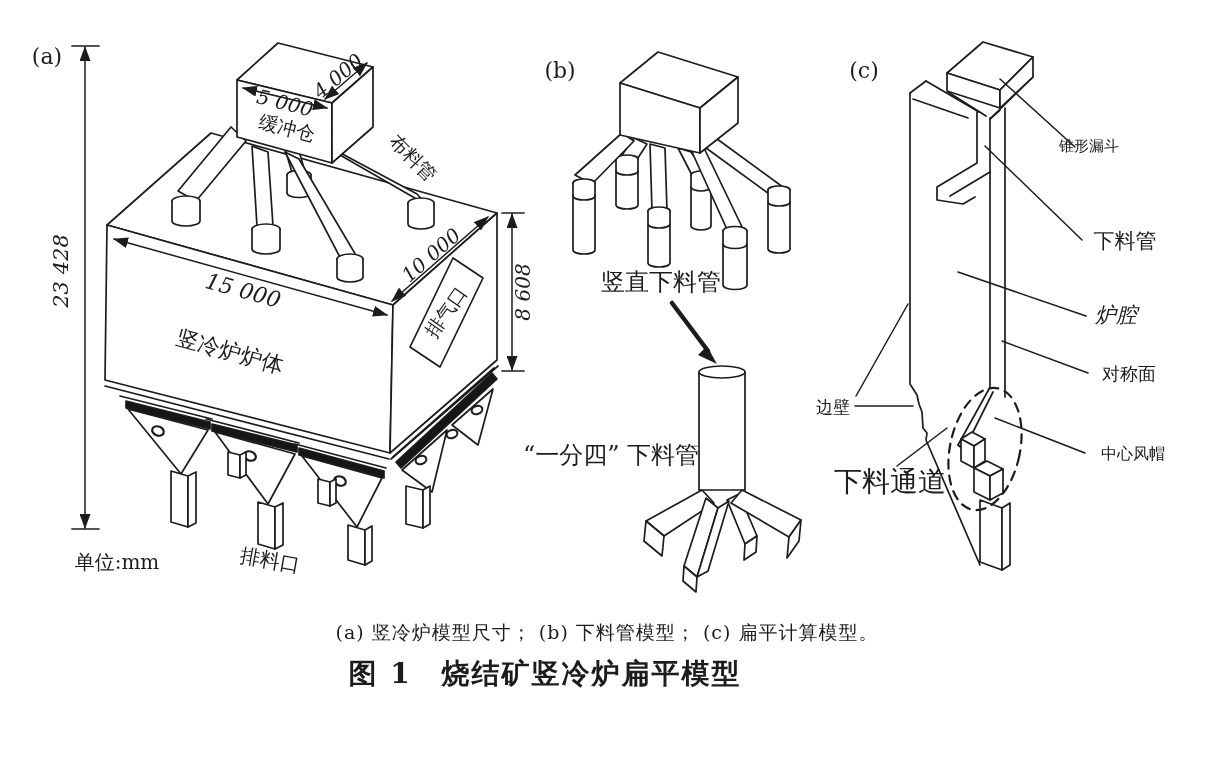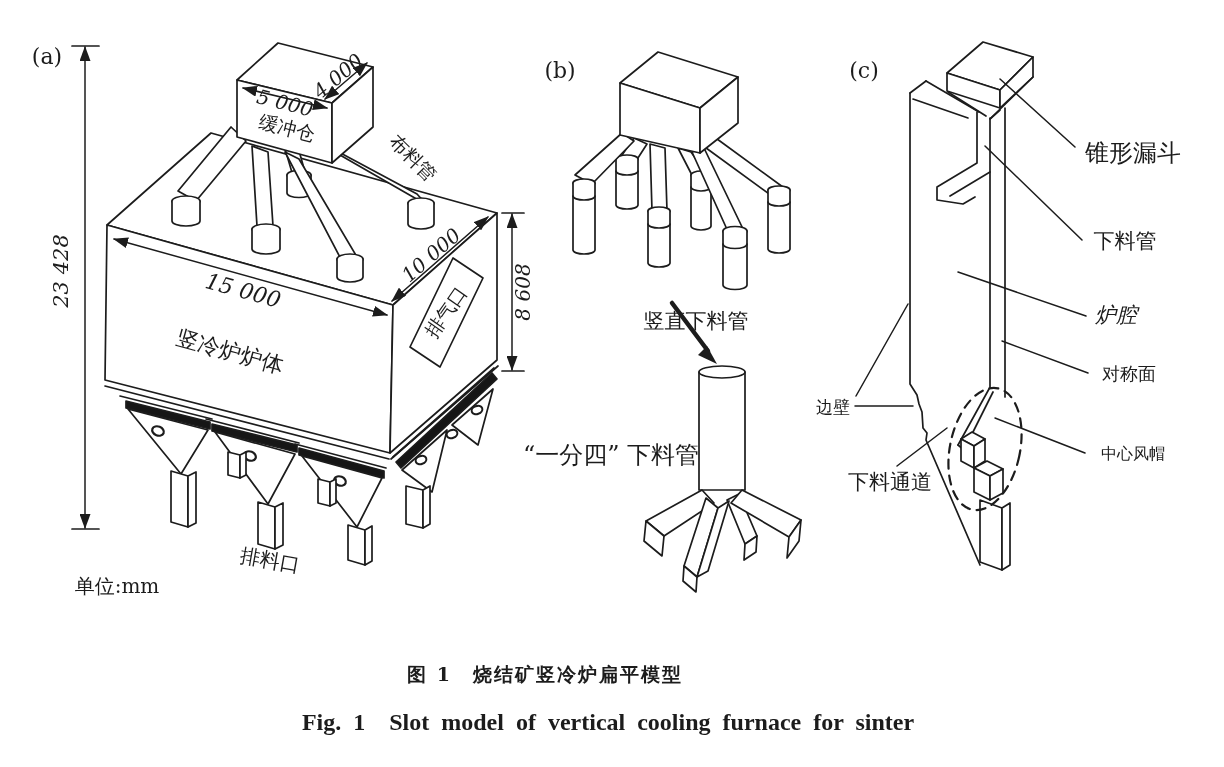--- a/index.html
+++ b/index.html
@@ -4,21 +4,21 @@
 <style>
   html,body{margin:0;padding:0;background:#ffffff;}
   #stage{position:relative;width:1224px;height:767px;background:#ffffff;overflow:hidden;
          font-family:"DejaVu Serif","Liberation Serif",serif;color:#1c1c1c;}
   svg{position:absolute;left:0;top:0;}
   .lbl{position:absolute;white-space:pre;color:#1c1c1c;line-height:1;
        font-family:"DejaVu Serif","Liberation Serif",serif;}
   .num{font-style:italic;}
   .tag{font-size:22px;}
   .cap1{font-size:19px;letter-spacing:1px;}
-  .cap2{font-size:19px;font-weight:bold;letter-spacing:2px;}
+  .cap2{font-size:28px;font-weight:bold;letter-spacing:2px;}
   .cap3{font-size:24px;font-weight:bold;font-family:"Liberation Serif","DejaVu Serif",serif;
         word-spacing:6px;}
 </style>
 </head>
 <body>
 
 <div id="stage">
 
 <svg width="1224" height="767" viewBox="0 0 1224 767">
   <defs>
@@ -228,32 +228,32 @@
 <div class="lbl num" style="left:61px;top:271px;font-size:21px;transform:translate(-50%,-50%) rotate(-90deg);">23 428</div>
 <div class="lbl num" style="left:285px;top:103px;font-size:20px;transform:translate(-50%,-50%) rotate(14deg);">5 000</div>
 <div class="lbl" style="left:287px;top:128px;font-size:19px;transform:translate(-50%,-50%) rotate(14deg);">缓冲仓</div>
 <div class="lbl num" style="left:338px;top:76px;font-size:20px;transform:translate(-50%,-50%) rotate(-40deg);">4 000</div>
 <div class="lbl" style="left:413px;top:158px;font-size:19px;transform:translate(-50%,-50%) rotate(45deg);">布料管</div>
 <div class="lbl num" style="left:243px;top:291px;font-size:22px;transform:translate(-50%,-50%) rotate(15.5deg);">15 000</div>
 <div class="lbl" style="left:230px;top:352px;font-size:22px;transform:translate(-50%,-50%) rotate(15.5deg);">竖冷炉炉体</div>
 <div class="lbl num" style="left:431px;top:255px;font-size:20px;transform:translate(-50%,-50%) rotate(-41deg);">10 000</div>
 <div class="lbl" style="left:446px;top:312px;font-size:19px;transform:translate(-50%,-50%) rotate(-55deg);">排气口</div>
 <div class="lbl num" style="left:523px;top:292px;font-size:20px;transform:translate(-50%,-50%) rotate(-90deg);">8 608</div>
-<div class="lbl" style="left:117px;top:562px;font-size:20px;transform:translate(-50%,-50%);margin-top:24px;">单位:mm</div>
+<div class="lbl" style="left:117px;top:562px;font-size:20px;transform:translate(-50%,-50%);">单位:mm</div>
 <div class="lbl" style="left:270px;top:560px;font-size:20px;transform:translate(-50%,-50%) rotate(10deg);">排料口</div>
 
 <div class="lbl tag" style="left:560px;top:71px;transform:translate(-50%,-50%);">(b)</div>
-<div class="lbl" style="left:696px;top:282px;font-size:21px;transform:translate(-50%,-50%);margin-top:39px;">竖直下料管</div>
+<div class="lbl" style="left:661px;top:282px;font-size:24px;transform:translate(-50%,-50%);">竖直下料管</div>
 <div class="lbl" style="left:611px;top:455px;font-size:24px;transform:translate(-50%,-50%);">“一分四” 下料管</div>
 
 <div class="lbl tag" style="left:864px;top:71px;transform:translate(-50%,-50%);">(c)</div>
-<div class="lbl" style="left:1133px;top:146px;font-size:24px;transform:translate(-50%,-50%);margin-top:7px;">锥形漏斗</div>
+<div class="lbl" style="left:1089px;top:146px;font-size:15px;transform:translate(-50%,-50%);">锥形漏斗</div>
 <div class="lbl" style="left:1125px;top:241px;font-size:21px;transform:translate(-50%,-50%);text-align:center;">下料管</div>
 <div class="lbl" style="left:1116px;top:315px;font-size:21px;transform:translate(-50%,-50%);font-style:italic;">炉腔</div>
 <div class="lbl" style="left:1129px;top:374px;font-size:18px;transform:translate(-50%,-50%);">对称面</div>
 <div class="lbl" style="left:1133px;top:454px;font-size:16px;transform:translate(-50%,-50%);">中心风帽</div>
 <div class="lbl" style="left:833px;top:407px;font-size:17px;transform:translate(-50%,-50%);">边壁</div>
-<div class="lbl" style="left:890px;top:482px;font-size:21px;transform:translate(-50%,-50%);">下料通道</div>
-
+<div class="lbl" style="left:890px;top:482px;font-size:28px;transform:translate(-50%,-50%);">下料通道</div>
+
+<div class="lbl cap1" style="left:607px;top:632px;transform:translate(-50%,-50%);">(a) 竖冷炉模型尺寸； (b) 下料管模型； (c) 扁平计算模型。</div>
 <div class="lbl cap2" style="left:545px;top:674px;transform:translate(-50%,-50%);">图 1　烧结矿竖冷炉扁平模型</div>
-<div class="lbl cap3" style="left:608px;top:722px;transform:translate(-50%,-50%);">Fig. 1  Slot model of vertical cooling furnace for sinter</div>
 
 </div>
 
 </body></html>

